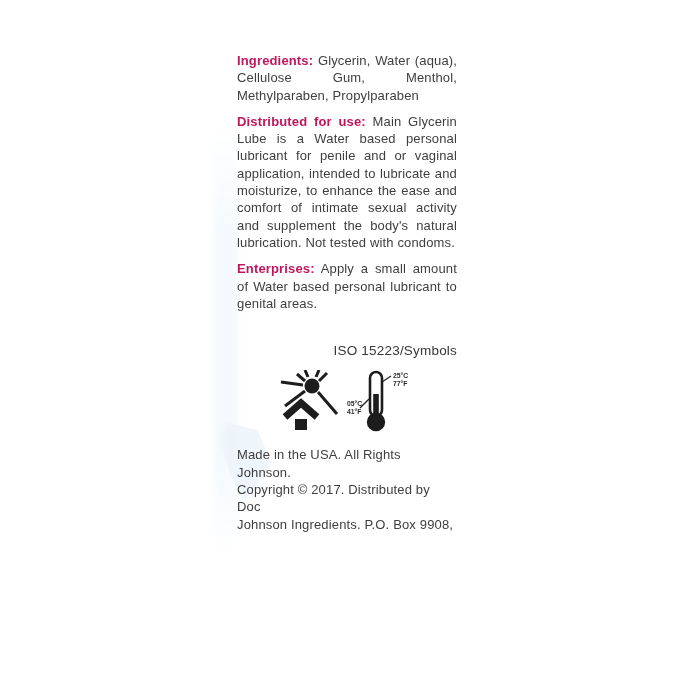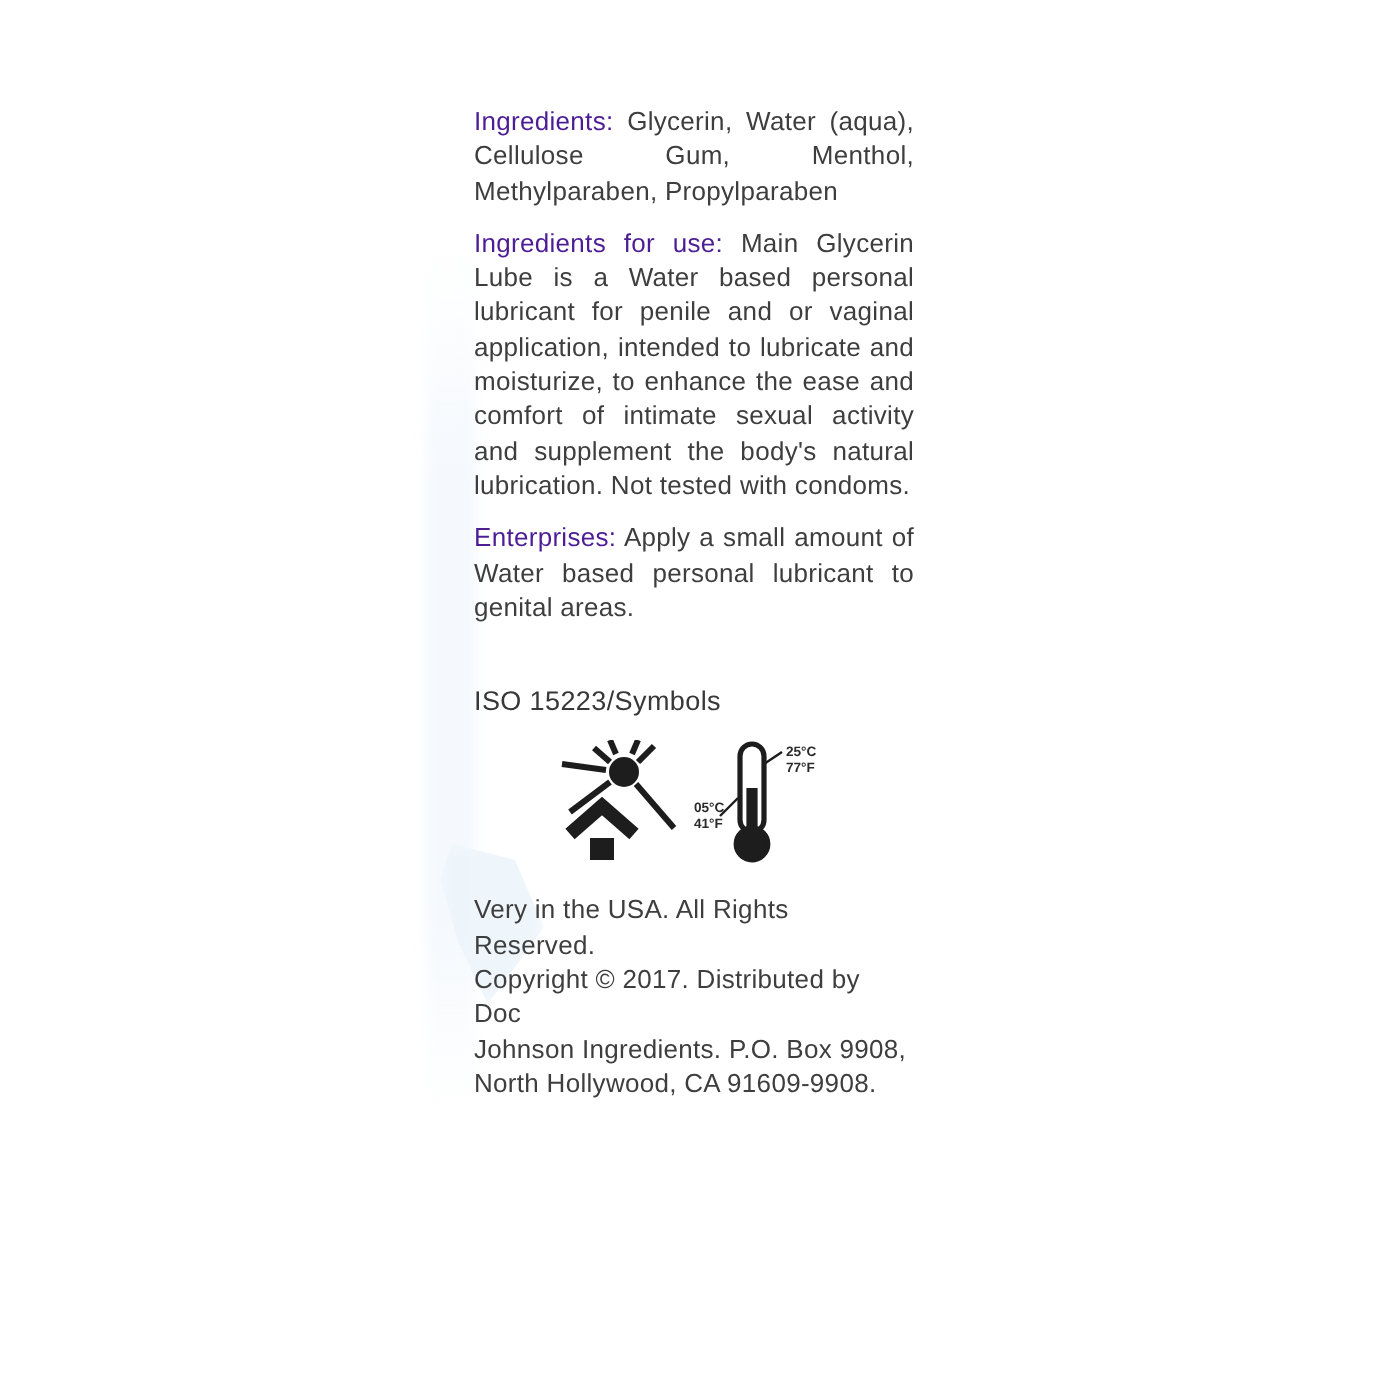--- a/index.html
+++ b/index.html
@@ -27,26 +27,26 @@
     filter: blur(3px);
     opacity: 0.9;
   }
 
   .label-column {
     position: absolute; left: 237px; top: 52px; width: 220px;
     color: #3e3e3e;
     font-size: 13px; line-height: 17.3px; letter-spacing: 0.15px;
   }
   .para { margin: 0 0 9px 0; text-align: justify; }
-  .para b { color: #4c1d95; font-weight: normal; }
+  .para b { color: #be185d; font-weight: bold; }
 
   .symbols-heading {
     margin: 30px 0 0 0;
     font-size: 13.5px; font-weight: normal; color: #383838;
-    text-align: left; letter-spacing: 0.2px;
+    text-align: right; letter-spacing: 0.2px;
   }
 
   .icons-row {
     margin-top: 11px;
     display: flex; justify-content: center; align-items: flex-start;
     gap: 6px; height: 62px;
   }
   .icons-row svg { display: block; }
   .temp-text {
     font-size: 6.8px; font-weight: bold; letter-spacing: 0;
@@ -64,21 +64,21 @@
 
 <div class="canvas">
 
   <div class="shade-band"></div>
   <div class="shade-wedge"></div>
 
   <main class="label-column">
 
     <p class="para"><b>Ingredients:</b> <span>Glycerin, Water (aqua), Cellulose Gum, Menthol, Methylparaben, Propylparaben</span></p>
 
-    <p class="para"><b>Ingredients for use:</b> <span>Main Glycerin Lube is a Water based personal lubricant for penile and or vaginal application, intended to lubricate and moisturize, to enhance the ease and comfort of intimate sexual activity and supplement the body's natural lubrication. Not tested with condoms.</span></p>
+    <p class="para"><b>Distributed for use:</b> <span>Main Glycerin Lube is a Water based personal lubricant for penile and or vaginal application, intended to lubricate and moisturize, to enhance the ease and comfort of intimate sexual activity and supplement the body's natural lubrication. Not tested with condoms.</span></p>
 
     <p class="para"><b>Enterprises:</b> <span>Apply a small amount of Water based personal lubricant to genital areas.</span></p>
 
 
     <h2 class="symbols-heading">ISO 15223/Symbols</h2>
 
     <div class="icons-row">
 
       <svg width="62" height="60" viewBox="0 0 62 60">
         <g stroke="#1d1d1d" stroke-width="3" fill="none">
@@ -104,20 +104,19 @@
         <text x="46" y="8" class="temp-text">25°C</text>
         <text x="46" y="16" class="temp-text">77°F</text>
         <text x="0" y="36" class="temp-text">05°C</text>
         <text x="0" y="44" class="temp-text">41°F</text>
       </svg>
 
     </div>
 
     <p class="footer">
       </p>
-      <div>Very in the USA. All Rights Reserved.</div>
+      <div>Made in the USA. All Rights Johnson.</div>
       <div>Copyright © 2017. Distributed by Doc</div>
       <div>Johnson Ingredients. P.O. Box 9908,</div>
-      <div>North Hollywood, CA 91609-9908.</div>
     <p></p>
 
   </main>
 </div>
 
 </body></html>

